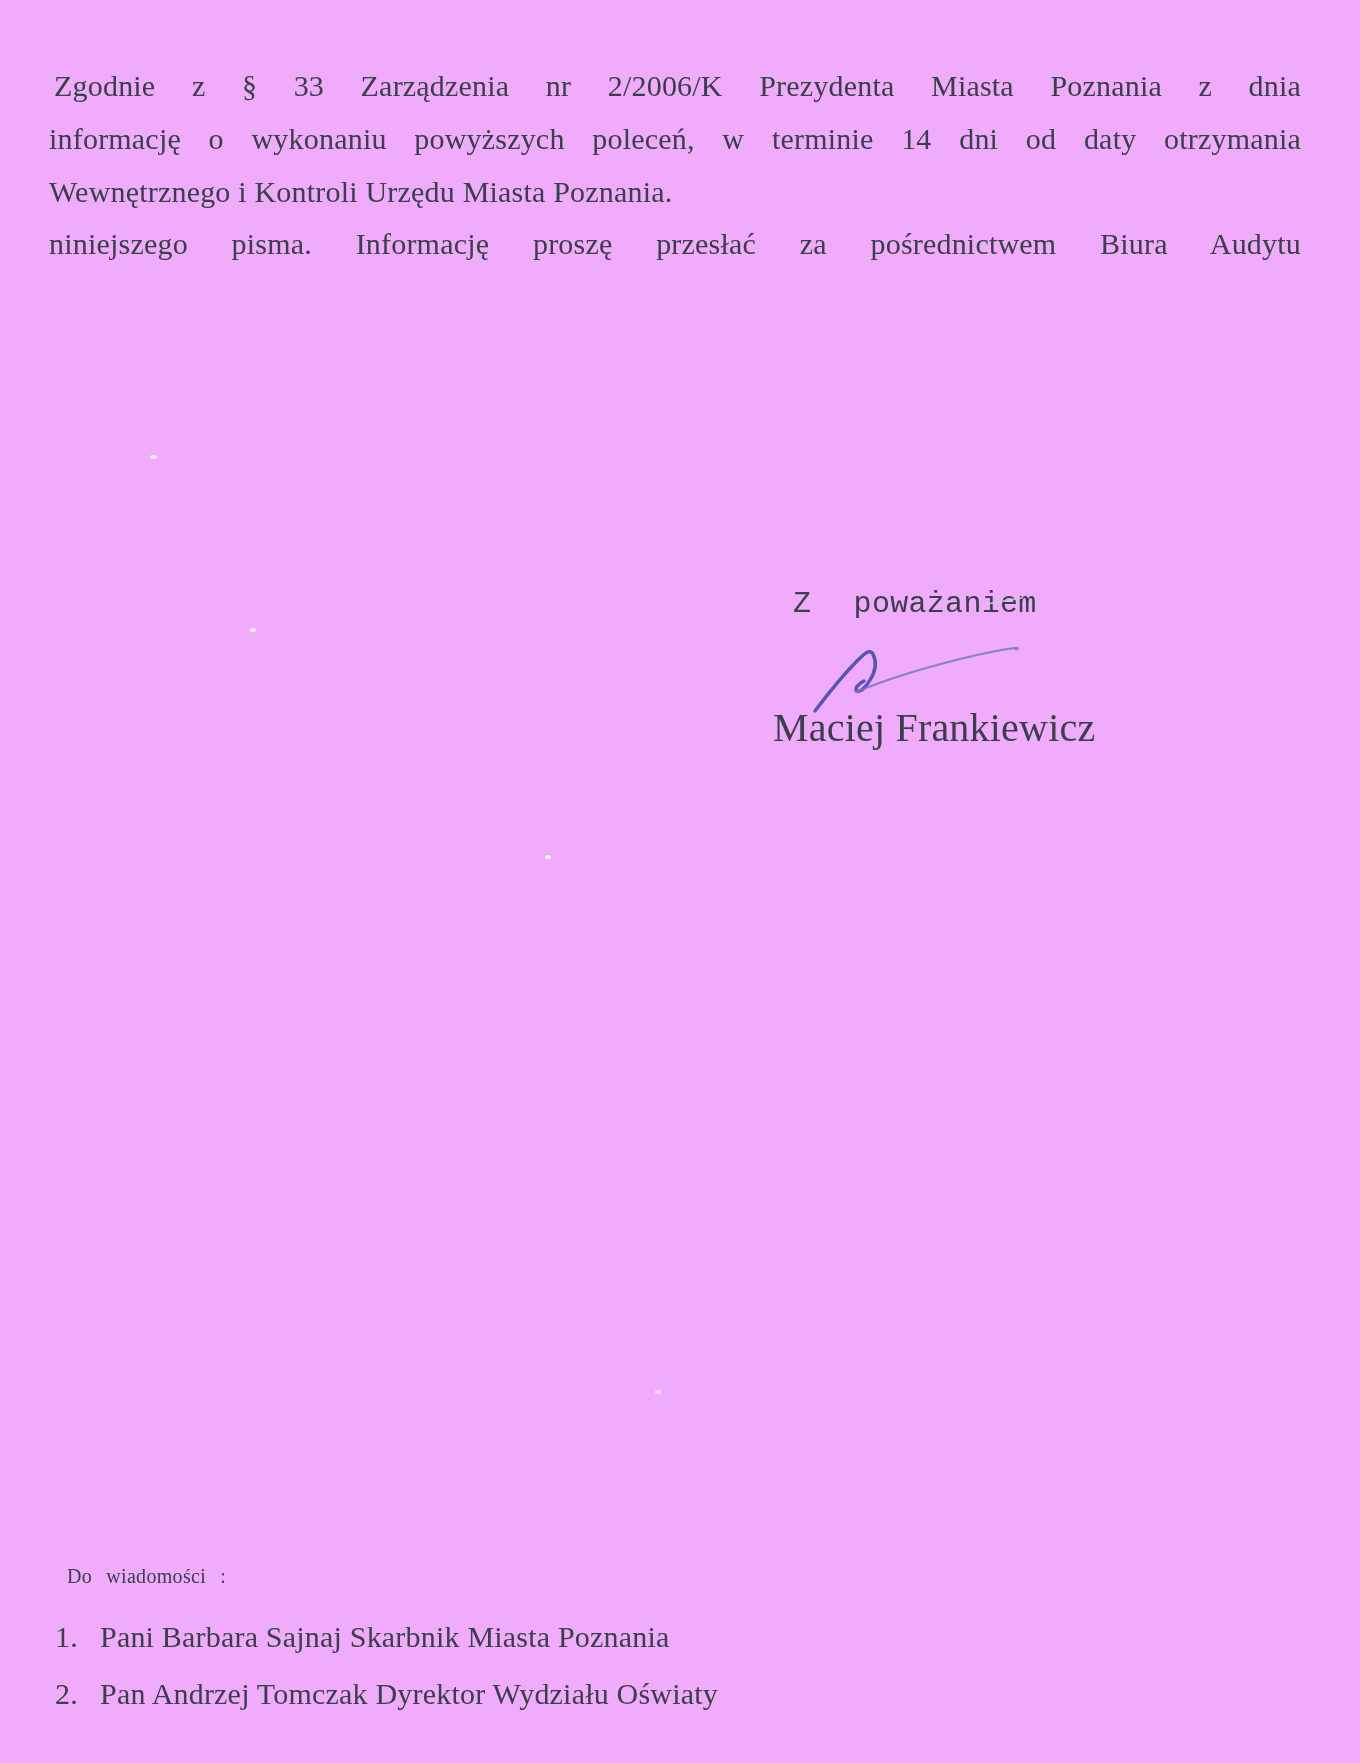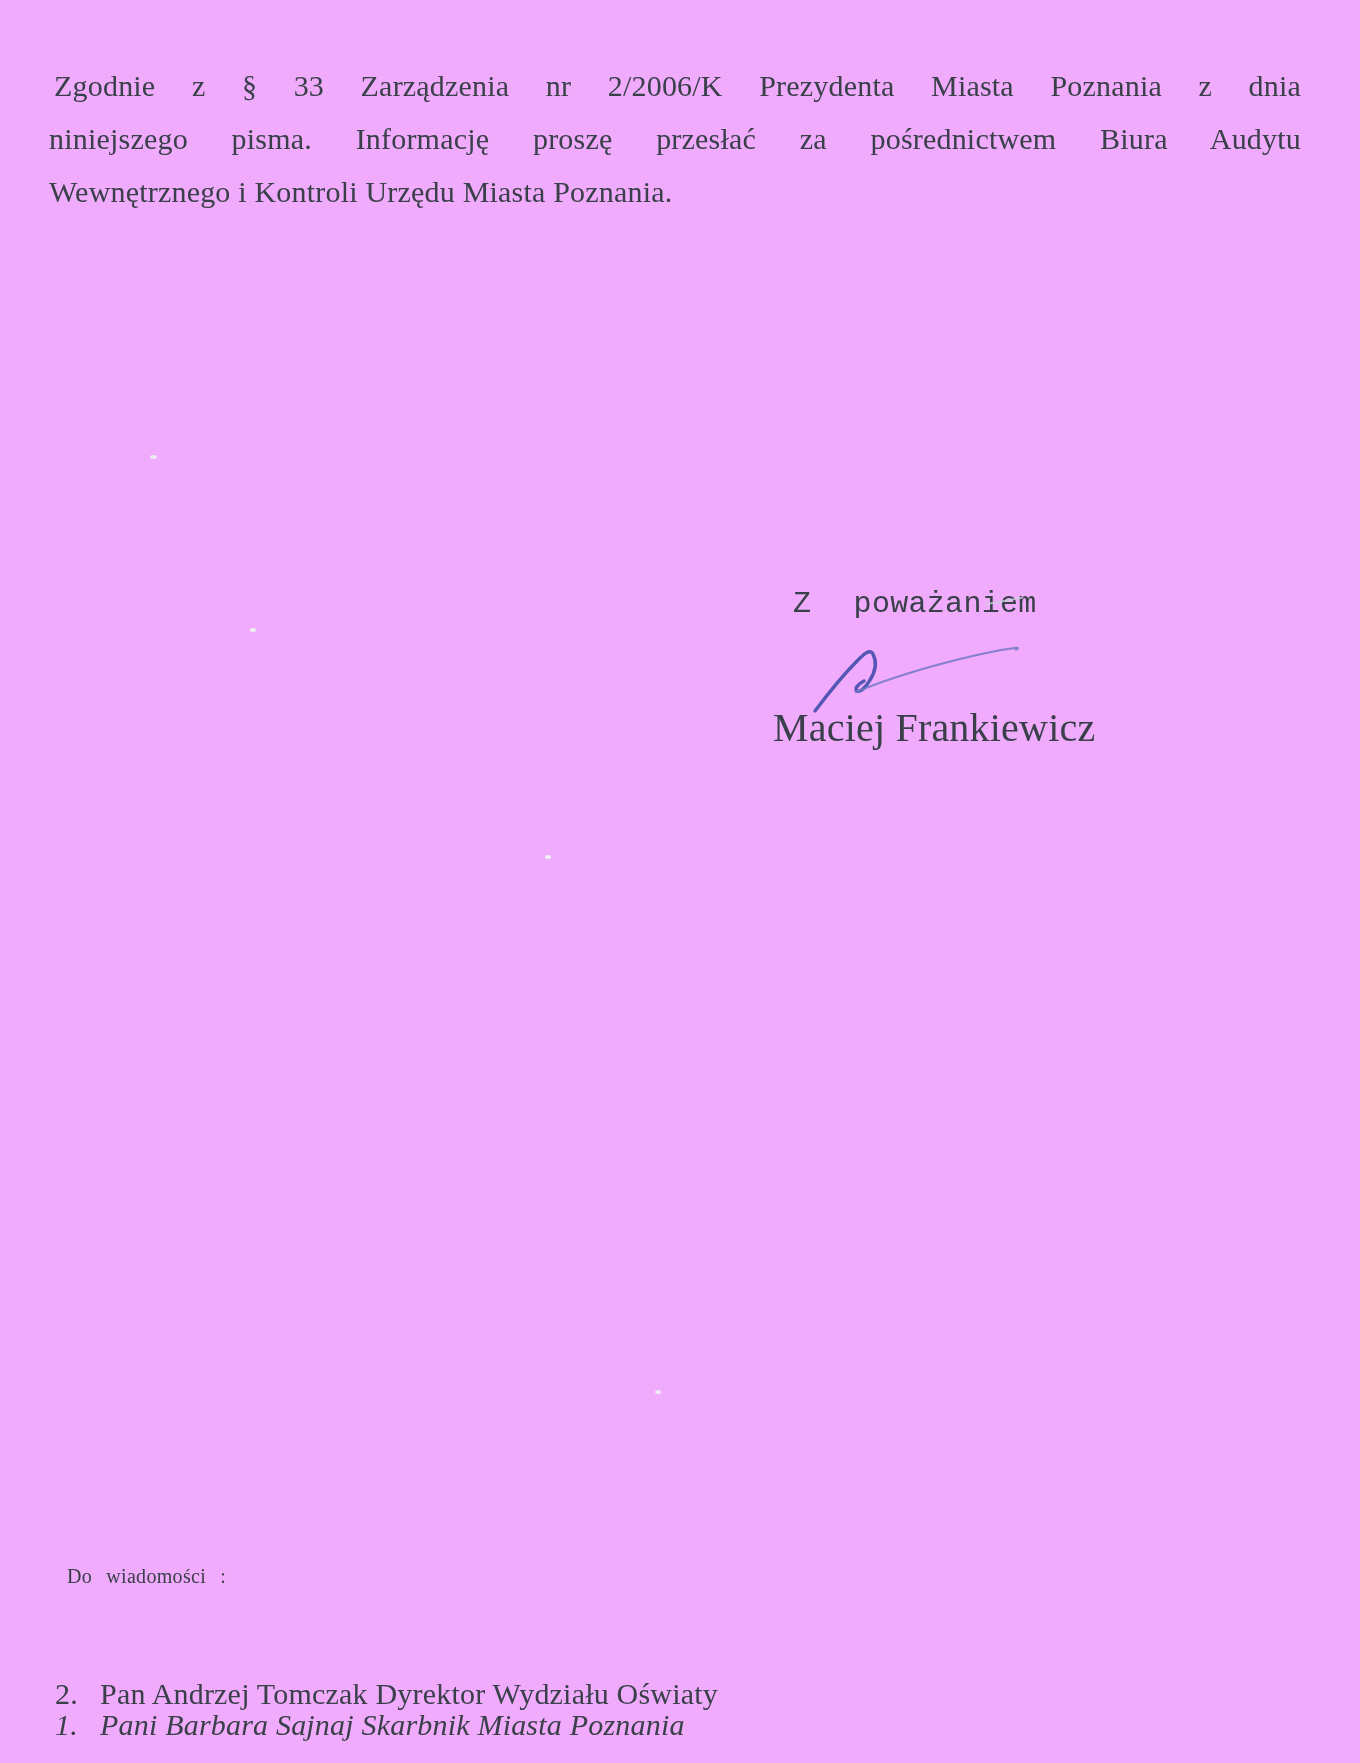--- a/index.html
+++ b/index.html
@@ -77,21 +77,21 @@
     position: absolute;
     left: 55px;
     font-size: 30px;
     letter-spacing: 0.2px;
     white-space: nowrap;
   }
   .dist-item .num {
     display: inline-block;
     width: 45px;
   }
-  .dist-item.item-1 { top: 1708px; font-style: italic; }
+  .dist-item.item-1 { top: 1620px; }
   .dist-item.item-2 { top: 1677px; font-family: Liberation Serif, serif; }
   
   .speck {
     position: absolute;
     border-radius: 50%;
     pointer-events: none;
   }
   .pen-mark {
     position: absolute;
     left: 985px;
@@ -104,22 +104,23 @@
     opacity: 0.8;
   }
 </style>
 </head>
 <body>
 
 <div class="page">
 
   <div class="para">
     <div class="line jlast first">Zgodnie z § 33 Zarządzenia nr 2/2006/K Prezydenta Miasta Poznania z dnia</div>
+    <div class="line jlast">informację o wykonaniu powyższych poleceń, w terminie 14 dni od daty otrzymania</div>
+    <div class="line">Wewnętrznego i Kontroli Urzędu Miasta Poznania.</div>
     <div class="line jlast">niniejszego pisma. Informację proszę przesłać za pośrednictwem Biura Audytu</div>
-    <div class="line">Wewnętrznego i Kontroli Urzędu Miasta Poznania.</div>
   </div>
 
   <div class="salutation">Z poważaniem</div>
 
   <svg class="signature-svg" viewBox="0 0 230 80" xmlns="http://www.w3.org/2000/svg" aria-hidden="true">
 
     <path d="M 15 71 C 24 59 42 36 58 20 C 63 15 70 8 73 14 C 76 20 77 29 70 40 C 66 47 60 53 57 51 C 54 49 58 44 64 41" fill="none" stroke="#4a51b0" stroke-width="3.4" stroke-linecap="round" stroke-opacity="0.95"></path>
 
     <path d="M 56 52 C 80 42 120 29 160 19 C 180 14 200 10 215 8 C 218 7.6 219 8.4 216 9.5" fill="none" stroke="#7079c6" stroke-width="2.2" stroke-linecap="round" stroke-opacity="0.85"></path>
   </svg>

